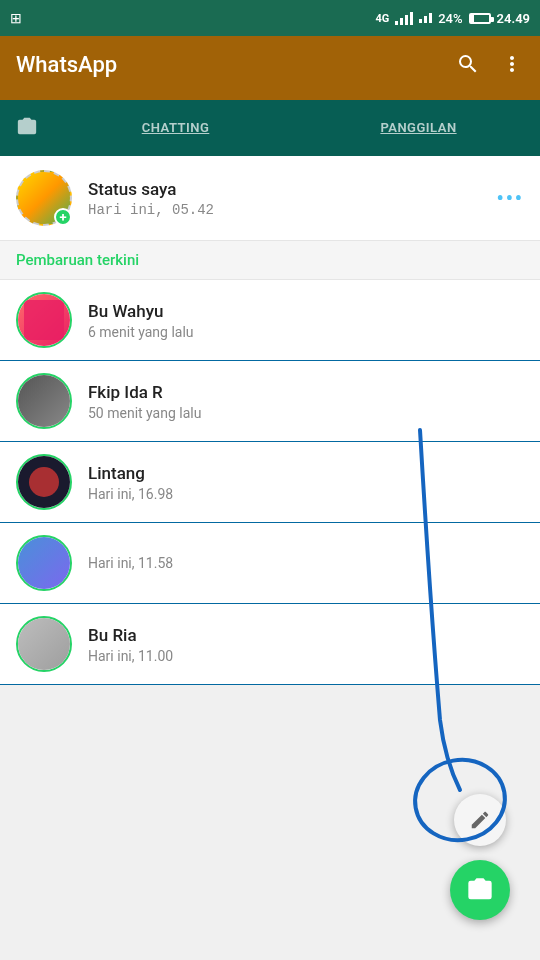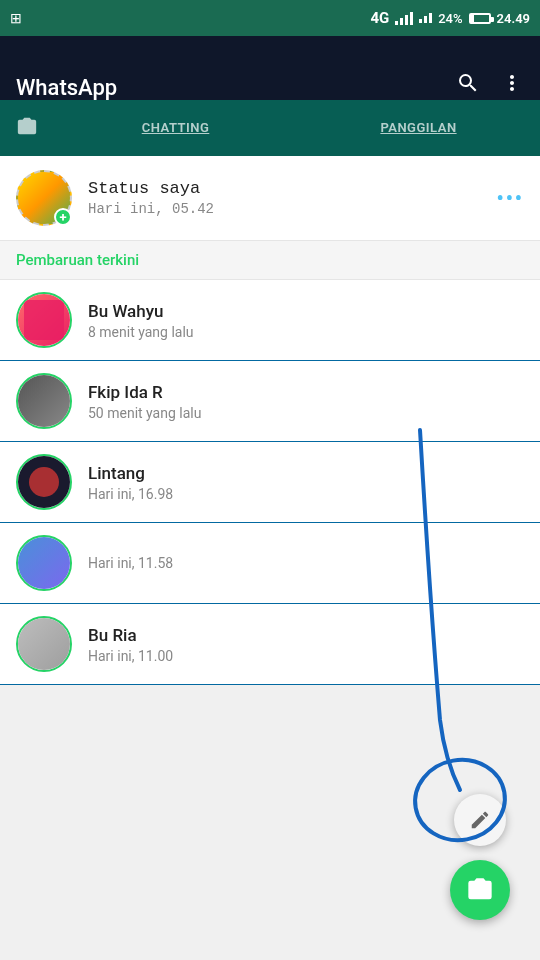--- a/index.html
+++ b/index.html
@@ -18,26 +18,26 @@
       font-size: 13px;
     }
     .status-bar-left { display: flex; align-items: center; gap: 6px; }
     .status-bar-right { display: flex; align-items: center; gap: 6px; font-size: 13px; font-weight: 500; }
     .battery-icon { display: inline-block; width: 22px; height: 11px; border: 2px solid white; border-radius: 2px; position: relative; }
     .battery-icon::after { content: ''; position: absolute; right: -5px; top: 2px; width: 3px; height: 5px; background: white; border-radius: 0 1px 1px 0; }
     .battery-fill { width: 20%; height: 100%; background: white; }
 
     
     .app-header {
-      background: #0f172a;
+      background: #a16207;
       height: 64px;
       display: flex;
-      align-items: flex-end;
+      align-items: flex-start;
       justify-content: space-between;
-      padding: 0 16px;
+      padding: 16px 16px;
     }
     .app-title { color: white; font-size: 22px; font-weight: 500; }
     .header-icons { display: flex; gap: 20px; align-items: center; }
     .header-icon { color: white; font-size: 22px; cursor: pointer; }
 
     
     .tabs {
       background: #075e54;
       display: flex;
       align-items: center;
@@ -86,21 +86,21 @@
     .my-status {
       background: white;
       padding: 14px 16px;
       display: flex;
       align-items: center;
       gap: 16px;
       border-bottom: 1px solid #e5e5e5;
     }
     .avatar-container { position: relative; width: 56px; height: 56px; flex-shrink: 0; }
     .status-info { flex: 1; }
-    .status-name { font-size: 17px; font-weight: 500; color: #222; margin-bottom: 3px; font-family: Liberation Mono, monospace; }
+    .status-name { font-size: 17px; font-weight: 500; color: #222; margin-bottom: 3px; }
     .status-time { font-size: 14px; color: #888; font-family: Liberation Mono, monospace; }
     .more-dots { color: #4FC3F7; font-size: 22px; letter-spacing: 2px; font-weight: bold; }
 
     
     .section-header {
       background: #f5f5f5;
       padding: 10px 16px;
       font-size: 15px;
       color: #25D366;
       font-weight: 500;
@@ -192,21 +192,21 @@
     .bar { background: white; width: 3px; }
   </style>
 </head>
 <body>
 
 <div class="status-bar">
   <div class="status-bar-left">
     <span style="font-size:14px;">⊞</span>
   </div>
   <div class="status-bar-right">
-    <span style="font-size:15px;font-weight:bold;">4G</span>
+    <span style="font-size:11px;font-weight:bold;">4G</span>
     <div class="signal-bars">
       <div class="bar" style="height:4px;"></div>
       <div class="bar" style="height:7px;"></div>
       <div class="bar" style="height:10px;"></div>
       <div class="bar" style="height:13px;"></div>
     </div>
     <div class="signal-bars">
       <div class="bar" style="height:4px;"></div>
       <div class="bar" style="height:7px;"></div>
       <div class="bar" style="height:10px;"></div>
@@ -270,21 +270,21 @@
   </div>
 
   <div class="contact-item">
     <div class="contact-avatar">
       <div class="contact-avatar-inner avatar-wahyu" style="background: linear-gradient(135deg, #ff6b6b 0%, #e91e63 100%); display:flex; align-items:center; justify-content:center;">
         <div style="width:40px;height:40px;background:#e91e63;border-radius:3px;opacity:0.8;"></div>
       </div>
     </div>
     <div class="contact-info">
       <div class="contact-name">Bu Wahyu</div>
-      <div class="contact-time">8 menit yang lalu</div>
+      <div class="contact-time">6 menit yang lalu</div>
     </div>
   </div>
 
   <div class="contact-item">
     <div class="contact-avatar">
       <div class="contact-avatar-inner avatar-fkip" style="background: linear-gradient(135deg, #555 0%, #888 100%);">
       </div>
     </div>
     <div class="contact-info">
       <div class="contact-name">Fkip Ida R</div>

